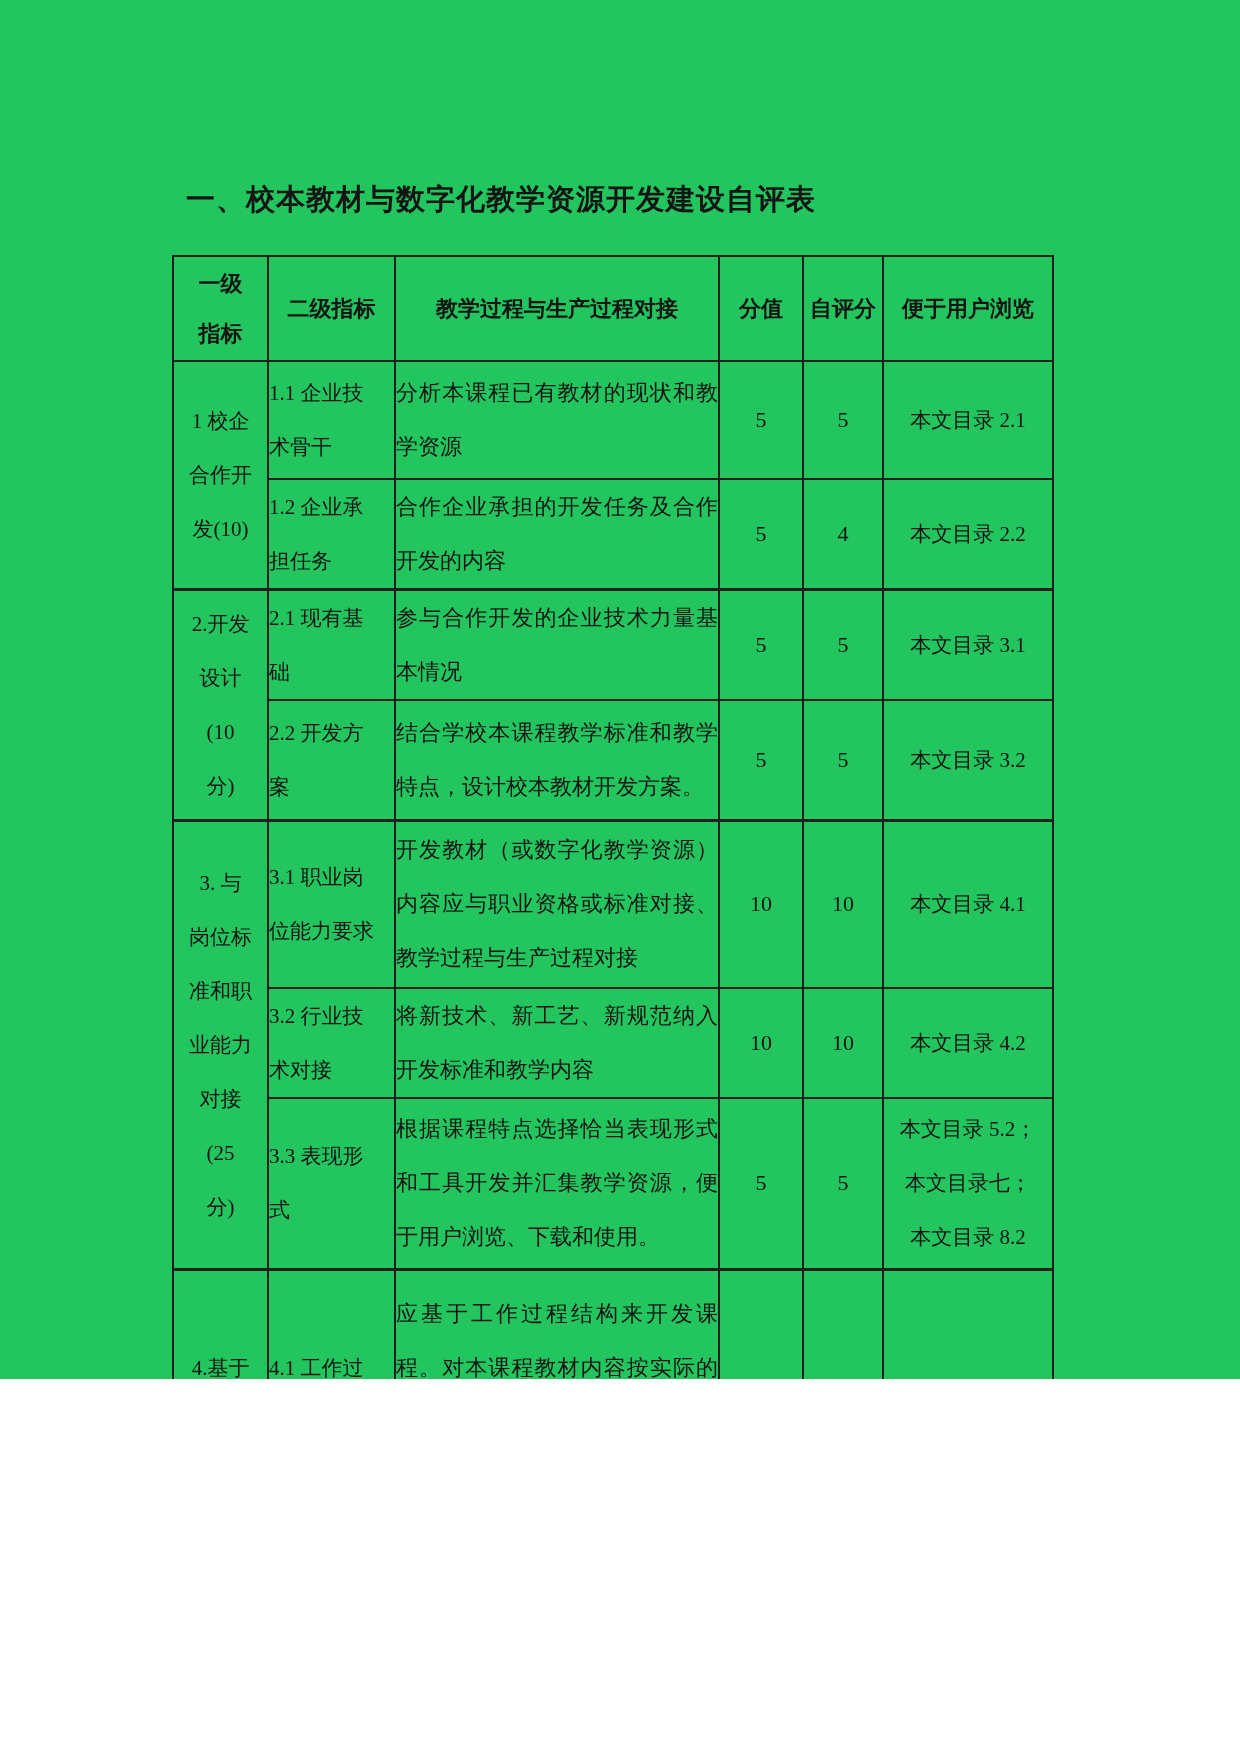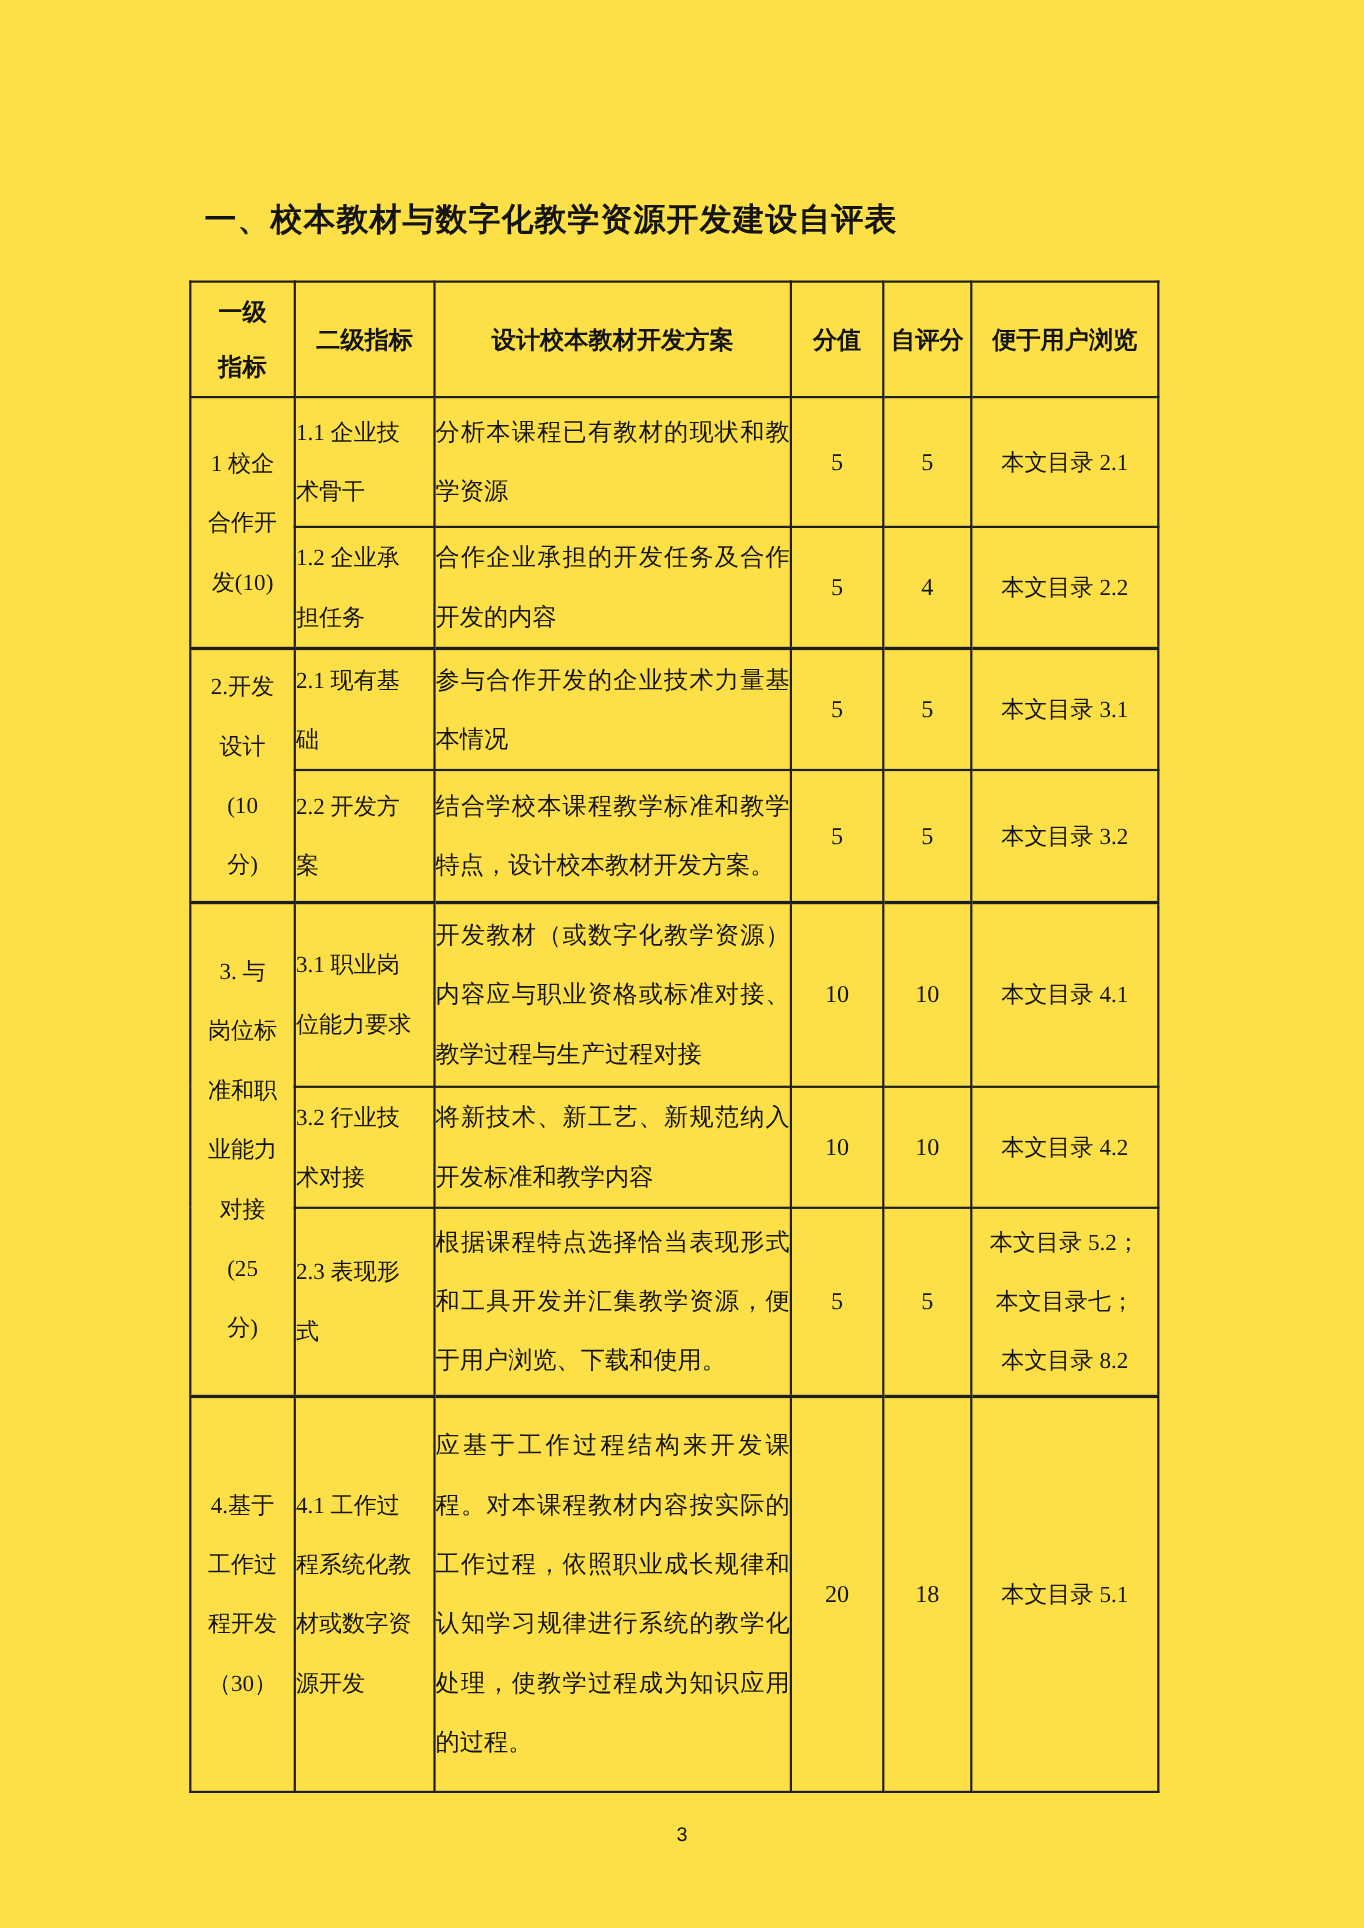--- a/index.html
+++ b/index.html
@@ -1,17 +1,17 @@
 <!DOCTYPE html>
 <html><head>
 <meta charset="utf-8">
 <style>
   html,body { margin:0; padding:0; background:#ffffff; }
   .page {
-    position:relative; width:1240px; height:1753px; background:#fde047;
+    position:relative; width:1240px; height:1379px; background:#22c55e;
     font-family:"Liberation Serif", serif; color:#141414; overflow:hidden;
   }
   .doc-title {
     position:absolute; left:186px; top:180px;
     font-family:"Liberation Sans", sans-serif; font-weight:bold;
     font-size:29px; letter-spacing:1px; white-space:nowrap;
   }
   table.eval {
     position:absolute; left:172px; top:255px; width:880px;
     border-collapse:collapse; table-layout:fixed;border-radius:28px;
@@ -67,21 +67,21 @@
       <col class="c-sc">
         <col class="c-self">
         <col class="c-evi">
     </colgroup>
 
     <tbody>
         <tr style="height:105px">
       <th>一级
 指标</th>
       <th>二级指标</th>
-      <th>设计校本教材开发方案</th>
+      <th>教学过程与生产过程对接</th>
       <th>分值</th>
       <th>自评分</th>
       <th>便于用户浏览</th>
     </tr>
 
     <tr style="height:118px">
       <td class="c1" rowspan="2">1 校企
 合作开
 发(10)</td>
       <td class="c2">1.1 企业技
@@ -142,21 +142,21 @@
     <tr style="height:109px">
       <td class="c2">3.2 行业技
 术对接</td>
       <td class="obs">将新技术、新工艺、新规范纳入开发标准和教学内容</td>
       <td class="num">10</td>
       <td class="num">10</td>
       <td class="evi">本文目录 4.2</td>
     </tr>
 
     <tr style="height:171px">
-      <td class="c2">2.3 表现形
+      <td class="c2">3.3 表现形
 式</td>
       <td class="obs">根据课程特点选择恰当表现形式和工具开发并汇集教学资源，便于用户浏览、下载和使用。</td>
       <td class="num">5</td>
       <td class="num">5</td>
       <td class="evi">本文目录 5.2；
 本文目录七；
 本文目录 8.2</td>
     </tr>
 
     <tr style="height:360px" class="sec">

